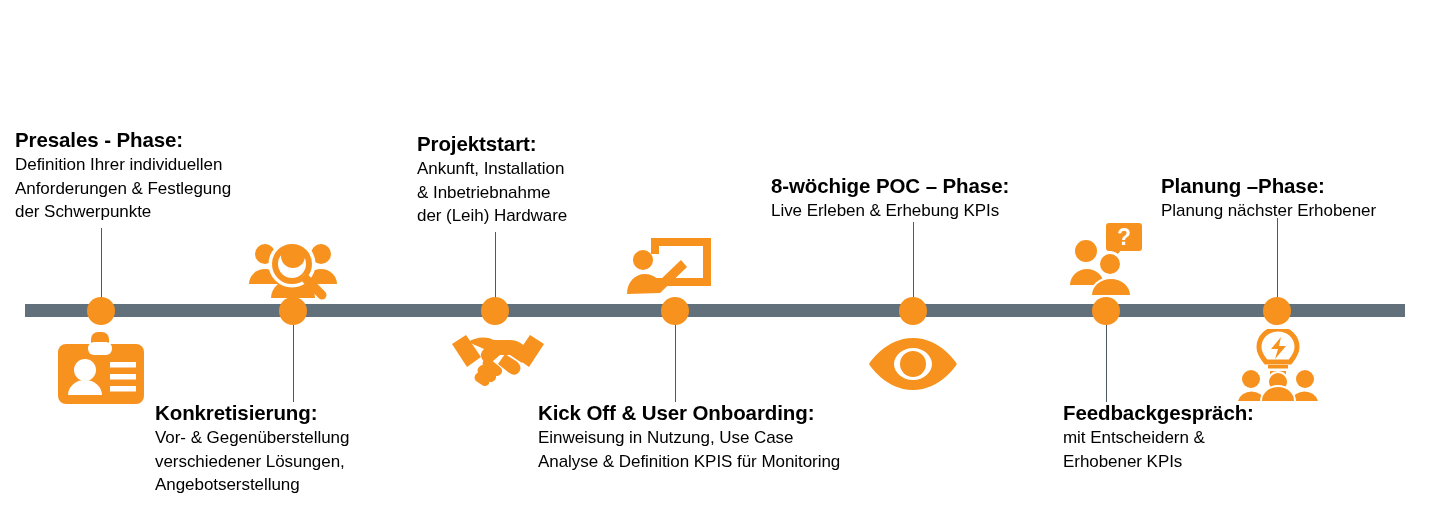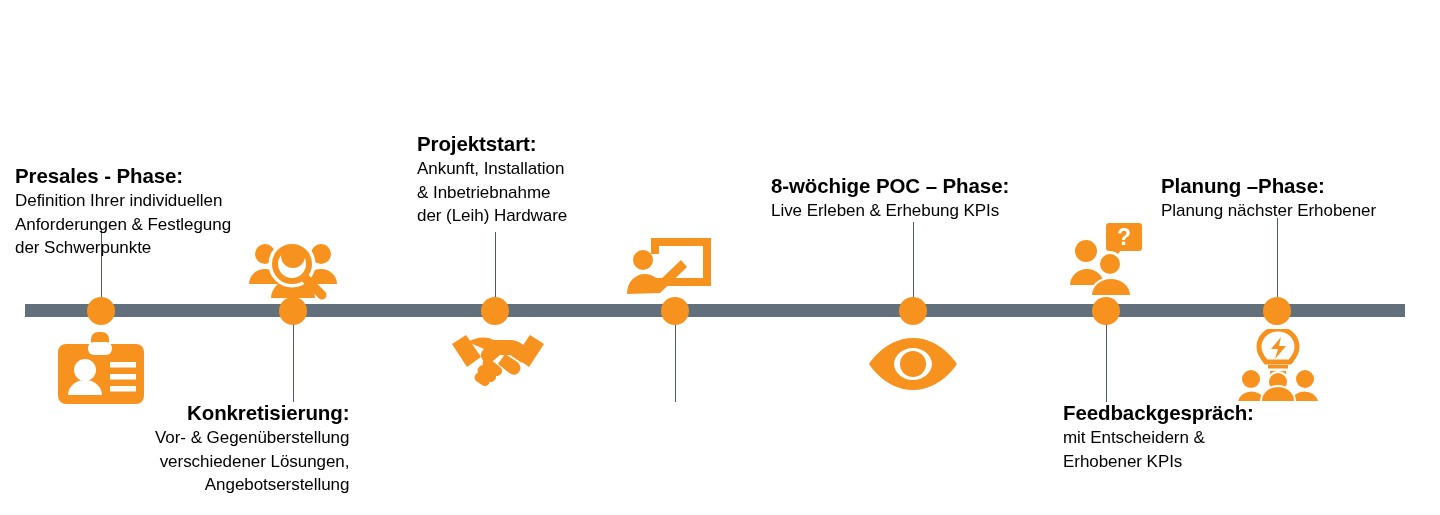--- a/index.html
+++ b/index.html
@@ -171,41 +171,46 @@
 
   <div class="timeline-bar"></div>
   <div class="node" style="left:101px;  top:311px;"></div>
   <div class="node" style="left:293px;  top:311px;"></div>
   <div class="node" style="left:495px;  top:311px;"></div>
   <div class="node" style="left:675px;  top:311px;"></div>
   <div class="node" style="left:913px;  top:311px;"></div>
   <div class="node" style="left:1106px; top:311px;"></div>
   <div class="node" style="left:1277px; top:311px;"></div>
 
-  <div class="label" style="left:15px; top:126px;margin-top:36px;">
+  <div class="label" style="left:15px; top:126px;">
     <div class="title">Presales - Phase:</div>
     <div class="body">Definition Ihrer individuellen
 Anforderungen &amp; Festlegung
 der Schwerpunkte</div>
   </div>
 
-  <div class="label" style="left:155px; top:399px;text-align:right;">
+  <div class="label" style="left:155px; top:399px;">
     <div class="title">Konkretisierung:</div>
     <div class="body">Vor- &amp; Gegenüberstellung
 verschiedener Lösungen,
 Angebotserstellung</div>
   </div>
 
   <div class="label" style="left:405px; top:130px;margin-left:12px;">
     <div class="title">Projektstart:</div>
     <div class="body">Ankunft, Installation
 &amp; Inbetriebnahme
 der (Leih) Hardware</div>
   </div>
 
+  <div class="label" style="left:538px; top:399px;">
+    <div class="title">Kick Off &amp; User Onboarding:</div>
+    <div class="body">Einweisung in Nutzung, Use Case
+Analyse &amp; Definition KPIS für Monitoring</div>
+  </div>
 
   <div class="label" style="left:771px; top:172px;">
     <div class="title">8-wöchige POC – Phase:</div>
     <div class="body">Live Erleben &amp; Erhebung KPIs</div>
   </div>
 
   <div class="label" style="left:1018px; top:399px;margin-left:45px;">
     <div class="title">Feedbackgespräch:</div>
     <div class="body">mit Entscheidern &amp;
 Erhobener KPIs</div>

